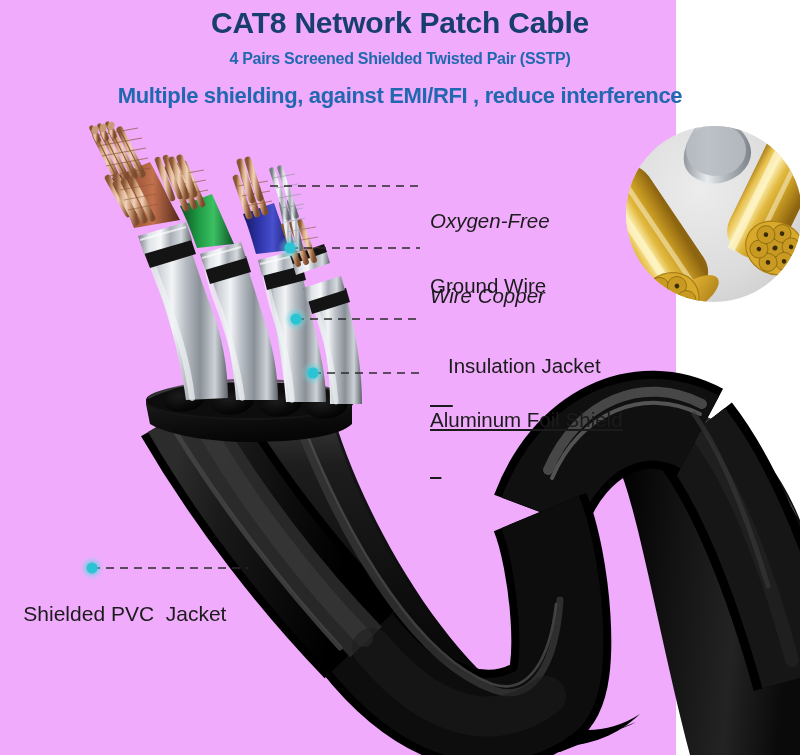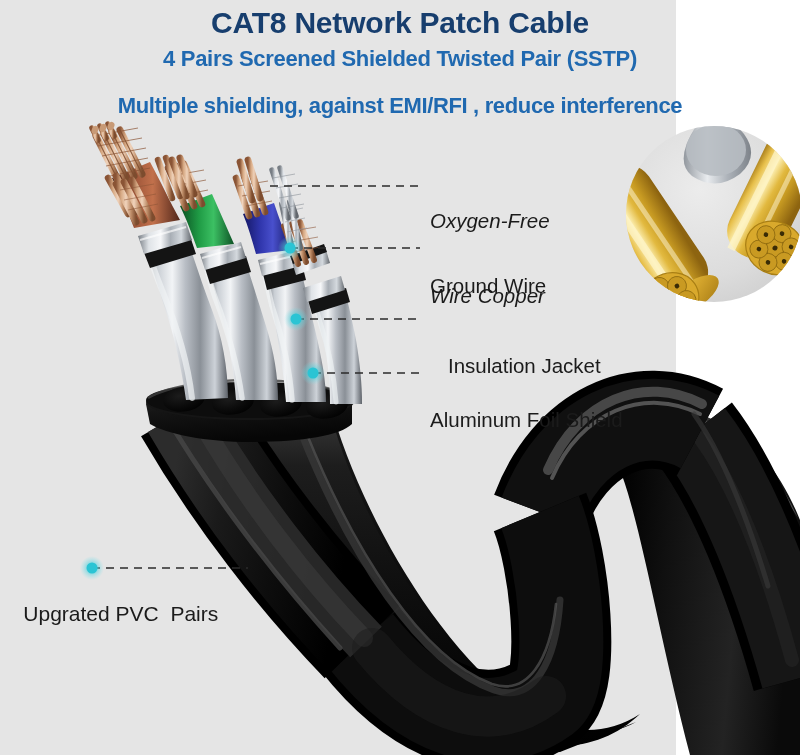--- a/index.html
+++ b/index.html
@@ -12,21 +12,21 @@
     height: 755px;
     position: relative;
     overflow: hidden;
     font-family: "Liberation Sans", sans-serif;
   }
   #root {
     position: absolute;
     left: 0; top: 0;
     width: 676px;
     height: 755px;
-    background: #e5e5e5;
+    background: #f0abfc;
   }
 
   
   .heading {
     position: absolute;
     left: 0; top: 0;
     width: 800px;
     text-align: center;
     user-select: none;
   }
@@ -35,34 +35,34 @@
     font-weight: bold;
     font-size: 30px;
     line-height: 34px;
     letter-spacing: -0.2px;
     color: #173E6E;
     margin-top: 6px;
   }
   .title-sub1 {
     font-family: "Liberation Sans", sans-serif;
     font-weight: bold;
-    font-size: 22px;
+    font-size: 16px;
     line-height: 27px;
     letter-spacing: -0.3px;
     color: #2069B0;
     margin-top: 5px;
   }
   .title-sub2 {
     font-family: "Liberation Sans", sans-serif;
     font-weight: bold;
     font-size: 22px;
     line-height: 27px;
     letter-spacing: -0.35px;
     color: #2069B0;
-    margin-top: 20px;
+    margin-top: 10px;
   }
 
   
   #art {
     position: absolute;
     left: 0; top: 0;
     width: 800px;
     height: 755px;
   }
 
@@ -665,21 +665,21 @@
   </div>
 
   <div class="callout" style="left:430px; top:226px;">
     <div>Ground Wire</div>
   </div>
 
   <div class="callout" style="left:430px; top:306px;margin-left:18px;">
     <div>Insulation Jacket</div>
   </div>
 
-  <div class="callout" style="left:430px; top:360px;">
+  <div class="callout" style="left:430px; top:360px;text-decoration:underline;">
     <div>Aluminum Foil Shield</div>
   </div>
 
   <div class="bottom-callout" style="left:0px; top:578px;">
-    <span>Upgrated PVC  Pairs</span>
+    <span>Shielded PVC  Jacket</span>
   </div>
 
 </div>
 
 </body></html>

